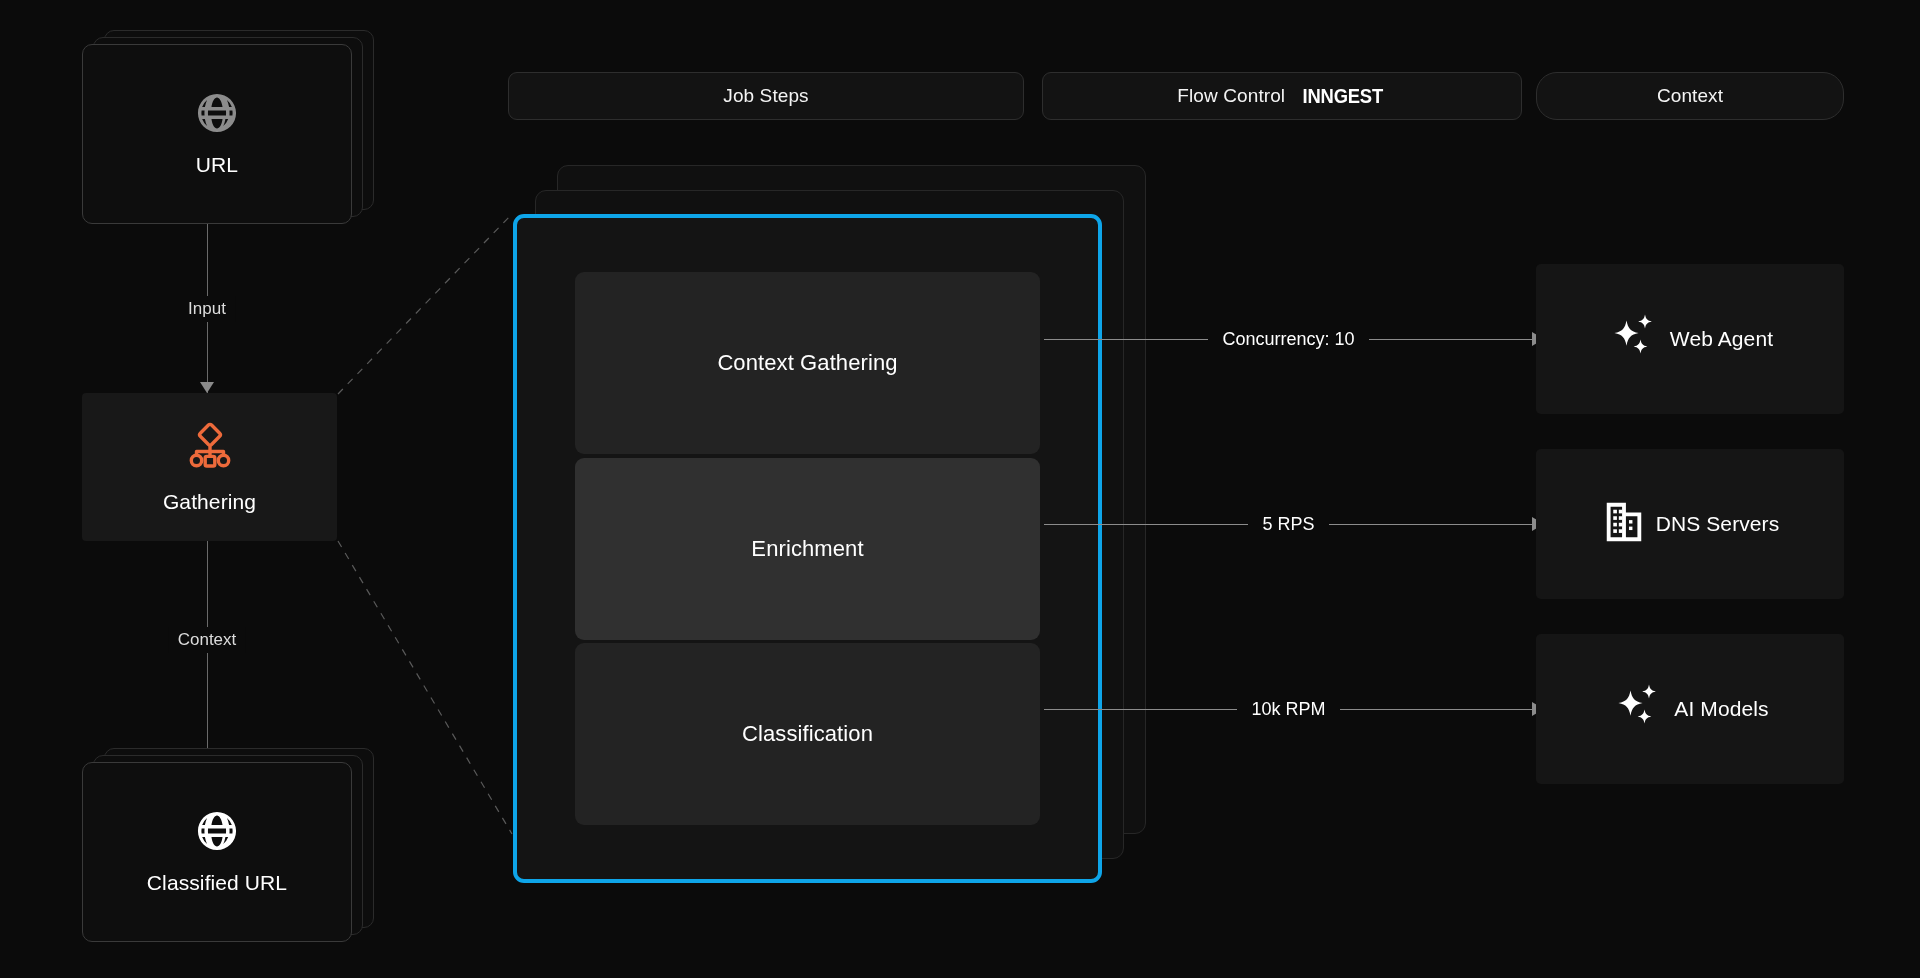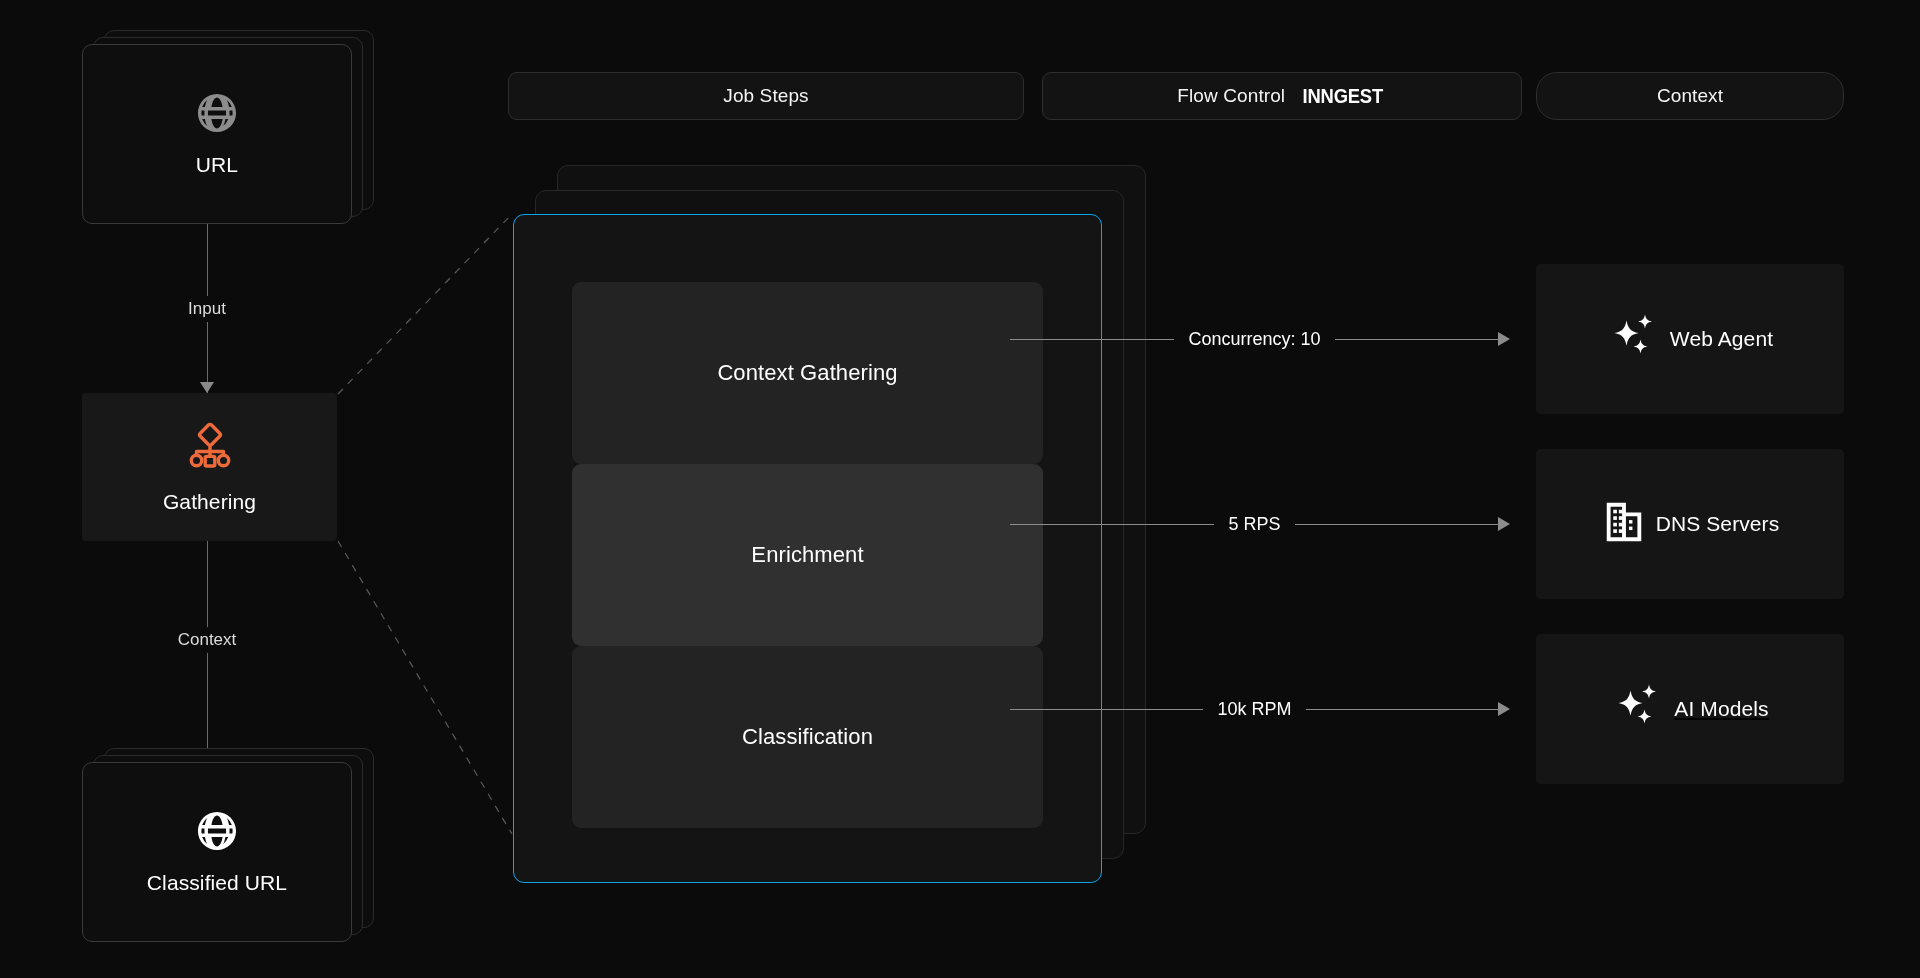--- a/index.html
+++ b/index.html
@@ -128,46 +128,46 @@
   .panel-ghost {
     position: absolute;
     border: 1px solid #272727;
     border-radius: 11px;
     background: #101010;
   }
   #panel-main {
     position: absolute;
     left: 0; top: 49px;
     width: 589px; height: 669px;
-    border: 1px solid #0ea5e9;
+    border: 4px solid #0ea5e9;
     border-radius: 11px;
     background: #141414;
     padding: 54px 58px;
     display: flex;
     flex-direction: column;
-    justify-content: flex-end;
+    justify-content: space-between;
   }
   .step-card {
     width: 100%;
     height: 182px;
     border-radius: 9px;
     background: #232323;
     display: flex;
     align-items: center;
     justify-content: center;
     color: #ffffff;
     font-size: 22px;
     letter-spacing: .1px;
   }
   .step-card.active { background: #303030; }
 
   
   .flow-row {
     position: absolute;
-    left: 1010px;
+    left: 1044px;
     width: 500px;
     height: 30px;
     display: flex;
     align-items: center;
     transform: translateY(-50%);
     justify-content: center;
   }
   .flow-seg {
     flex: 1 1 auto;
     height: 1px;
@@ -343,21 +343,21 @@
           <rect x="9.3" y="12.4" width="1.9" height="1.9"></rect>
         <rect x="6.4" y="15.8" width="1.9" height="1.9"></rect>
           <rect x="9.3" y="15.8" width="1.9" height="1.9"></rect>
         <rect x="14.6" y="11" width="1.8" height="1.8"></rect>
           <rect x="14.6" y="14.4" width="1.8" height="1.8"></rect>
       </svg>
     </span>
     <span class="node-label">DNS Servers</span>
   </div>
 
-  <div class="ctx-card dots" style="top:634px;text-decoration:underline;">
+  <div class="ctx-card dots" style="top:634px;">
     <span>
       <svg width="54" height="50" viewBox="0 0 54 50" fill="#ffffff">
         <path d="M19.5 8.5c1.6 8.2 4.1 10.8 12.1 12.6-8 1.8-10.5 4.4-12.1 12.6-1.6-8.2-4.1-10.8-12.1-12.6 8-1.8 10.5-4.4 12.1-12.6Z"></path>
         <path d="M38 2.5c.9 4.6 2.3 6 6.8 7-4.5 1-5.9 2.4-6.8 7-.9-4.6-2.3-6-6.8-7 4.5-1 5.9-2.4 6.8-7Z"></path>
         <path d="M33.5 27.5c.9 4.6 2.3 6 6.8 7-4.5 1-5.9 2.4-6.8 7-.9-4.6-2.3-6-6.8-7 4.5-1 5.9-2.4 6.8-7Z"></path>
       </svg>
     </span>
     <span class="node-label">AI Models</span>
   </div>
 

